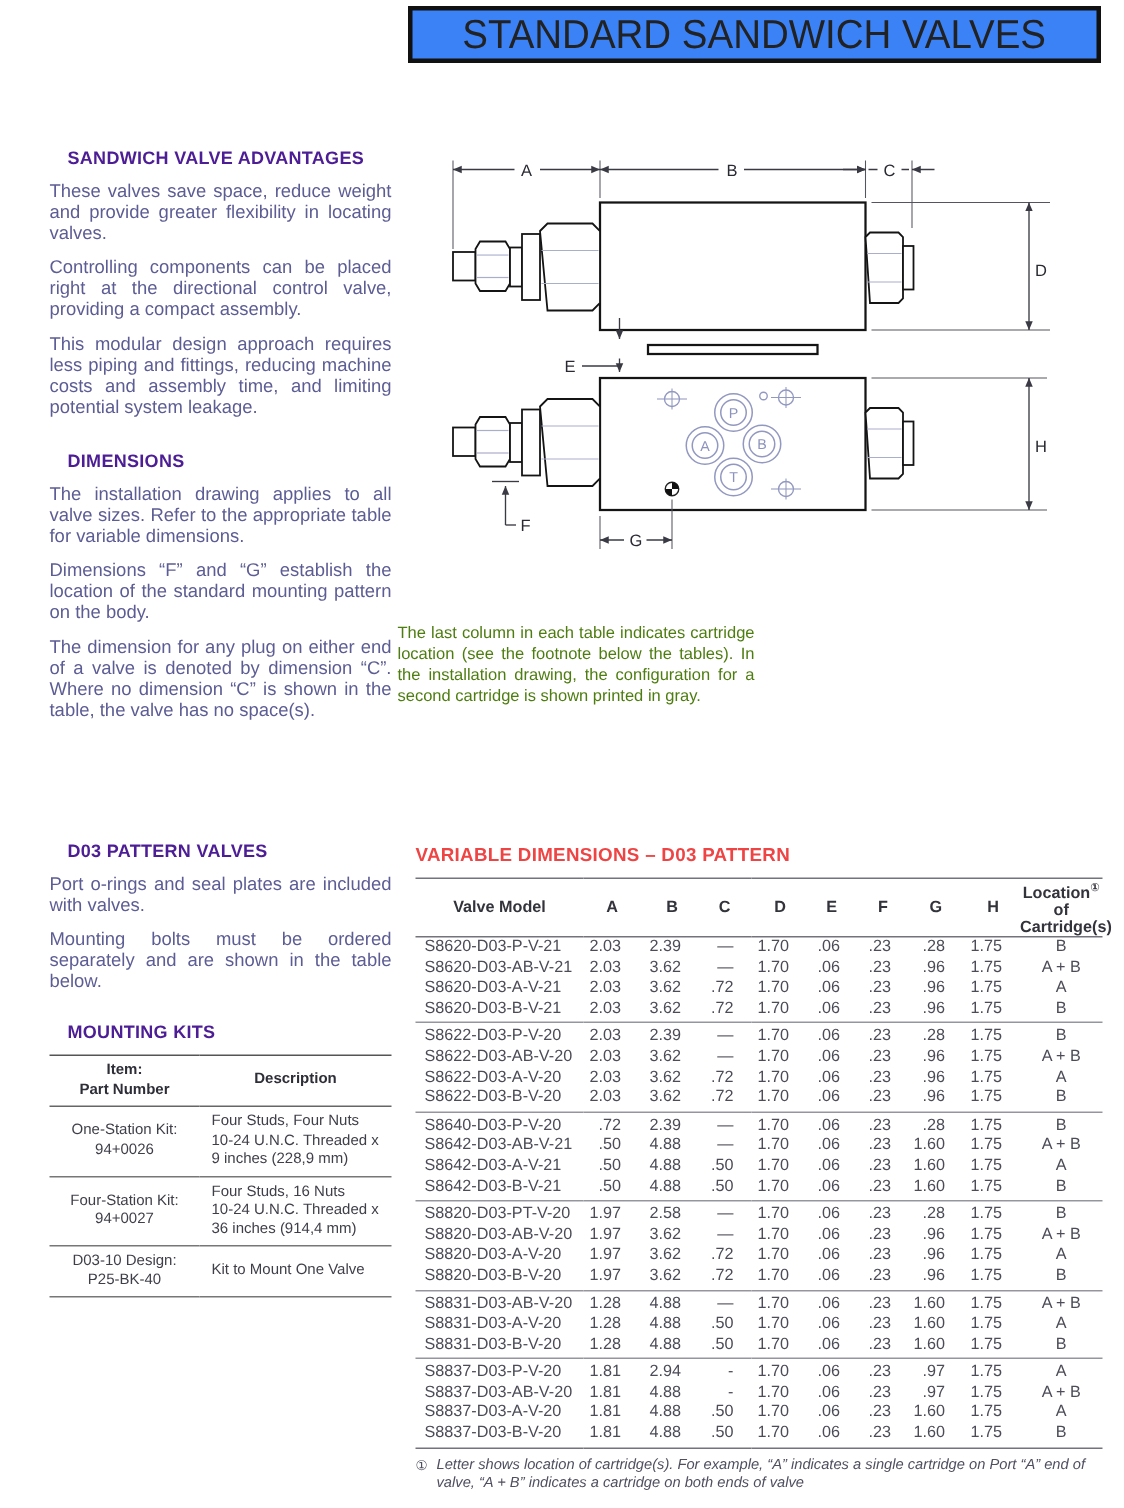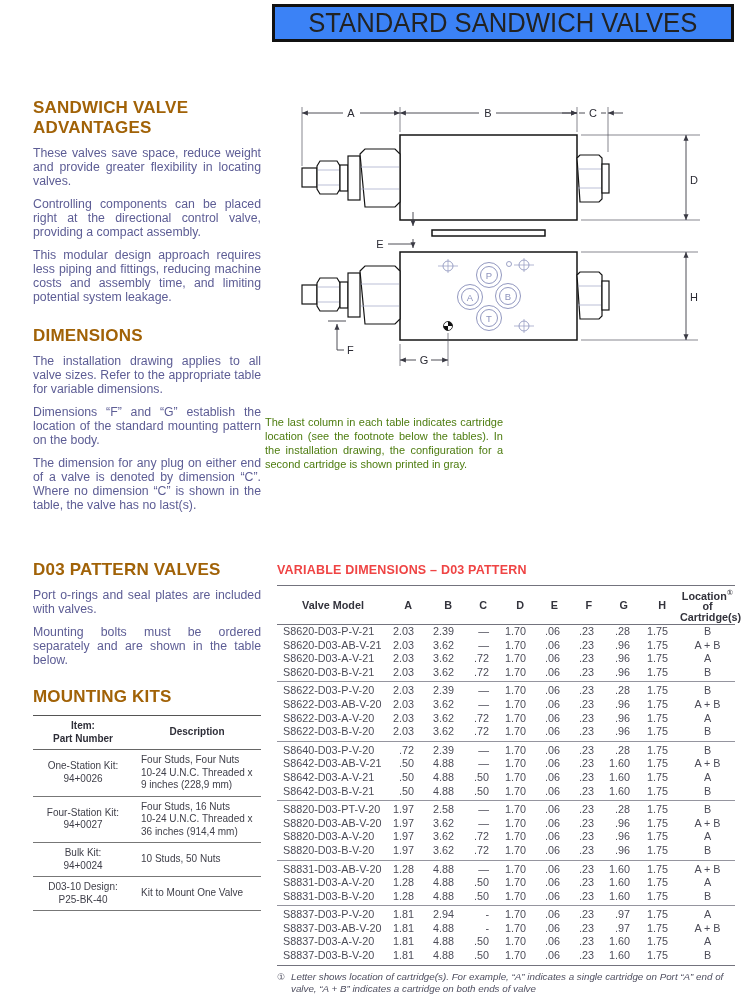--- a/index.html
+++ b/index.html
@@ -8,21 +8,21 @@
 
   
   .banner{position:absolute;left:272px;top:4px;width:456px;height:32px;
           background:#3b82f6;border:3px solid #111;display:flex;align-items:center;justify-content:center;}
   .banner-title{font-size:27px;color:#222;letter-spacing:0px;transform:scaleX(.95);white-space:nowrap;}
 
   
   .left-block{position:absolute;left:33px;width:228px;color:#5d5d95;}
   #left-top{top:98px;}
   #left-bottom{top:560px;}
-  .sec-heading{font-weight:bold;font-size:17px;color:#a16207;margin:22px 0 8px 0;letter-spacing:.2px;}
+  .sec-heading{font-weight:bold;font-size:12px;color:#4c1d95;margin:22px 0 8px 12px;letter-spacing:.2px;}
   .left-block .sec-heading:first-child{margin-top:0;}
   .body-para{font-size:12.3px;line-height:14px;text-align:justify;margin:0 0 9px 0;}
 
   
   .mk-table{width:228px;border-collapse:collapse;margin-top:6px;color:#3f3f49;}
   .mk-table th,.mk-table td{font-size:10px;line-height:12.5px;padding:4px 2px;vertical-align:middle;}
   .mk-table thead th{font-weight:bold;text-align:center;color:#2e2e38;border-top:1px solid #555;border-bottom:1px solid #666;}
   .mk-table td{border-bottom:1px solid #777;}
   .mk-item{width:96px;text-align:center;}
   .mk-desc{text-align:left;padding-left:8px !important;}
@@ -80,21 +80,21 @@
     <div class="sec-heading">SANDWICH VALVE ADVANTAGES</div>
     <div>
         <p class="body-para">These valves save space, reduce weight and provide greater flexibility in locating valves.</p>
         <p class="body-para">Controlling components can be placed right at the directional control valve, providing a compact assembly.</p>
         <p class="body-para">This modular design approach requires less piping and fittings, reducing machine costs and assembly time, and limiting potential system leakage.</p>
       </div>
     <div class="sec-heading">DIMENSIONS</div>
     <div>
         <p class="body-para">The installation drawing applies to all valve sizes. Refer to the appropriate table for variable dimensions.</p>
         <p class="body-para">Dimensions “F” and “G” establish the location of the standard mounting pattern on the body.</p>
-        <p class="body-para">The dimension for any plug on either end of a valve is denoted by dimension “C”. Where no dimension “C” is shown in the table, the valve has no last(s).</p>
+        <p class="body-para">The dimension for any plug on either end of a valve is denoted by dimension “C”. Where no dimension “C” is shown in the table, the valve has no space(s).</p>
       </div>
   </div>
 
   <div class="left-block" id="left-bottom">
     <div class="sec-heading">D03 PATTERN VALVES</div>
     <div>
         <p class="body-para">Port o-rings and seal plates are included with valves.</p>
         <p class="body-para">Mounting bolts must be ordered separately and are shown in the table below.</p>
       </div>
     <div class="sec-heading" style="margin-top:20px">MOUNTING KITS</div>
@@ -122,29 +122,20 @@
           </tr>
           <tr>
             <td class="mk-item">
               <div>Four-Station Kit:</div>
               <div>94+0027</div>
             </td>
             <td class="mk-desc">
               <div>Four Studs, 16 Nuts</div>
               <div>10-24 U.N.C. Threaded x</div>
               <div>36 inches (914,4 mm)</div>
-            </td>
-          </tr>
-          <tr>
-            <td class="mk-item">
-              <div>Bulk Kit:</div>
-              <div>94+0024</div>
-            </td>
-            <td class="mk-desc">
-              <div>10 Studs, 50 Nuts</div>
             </td>
           </tr>
           <tr>
             <td class="mk-item">
               <div>D03-10 Design:</div>
               <div>P25-BK-40</div>
             </td>
             <td class="mk-desc">
               <div>Kit to Mount One Valve</div>
             </td>

